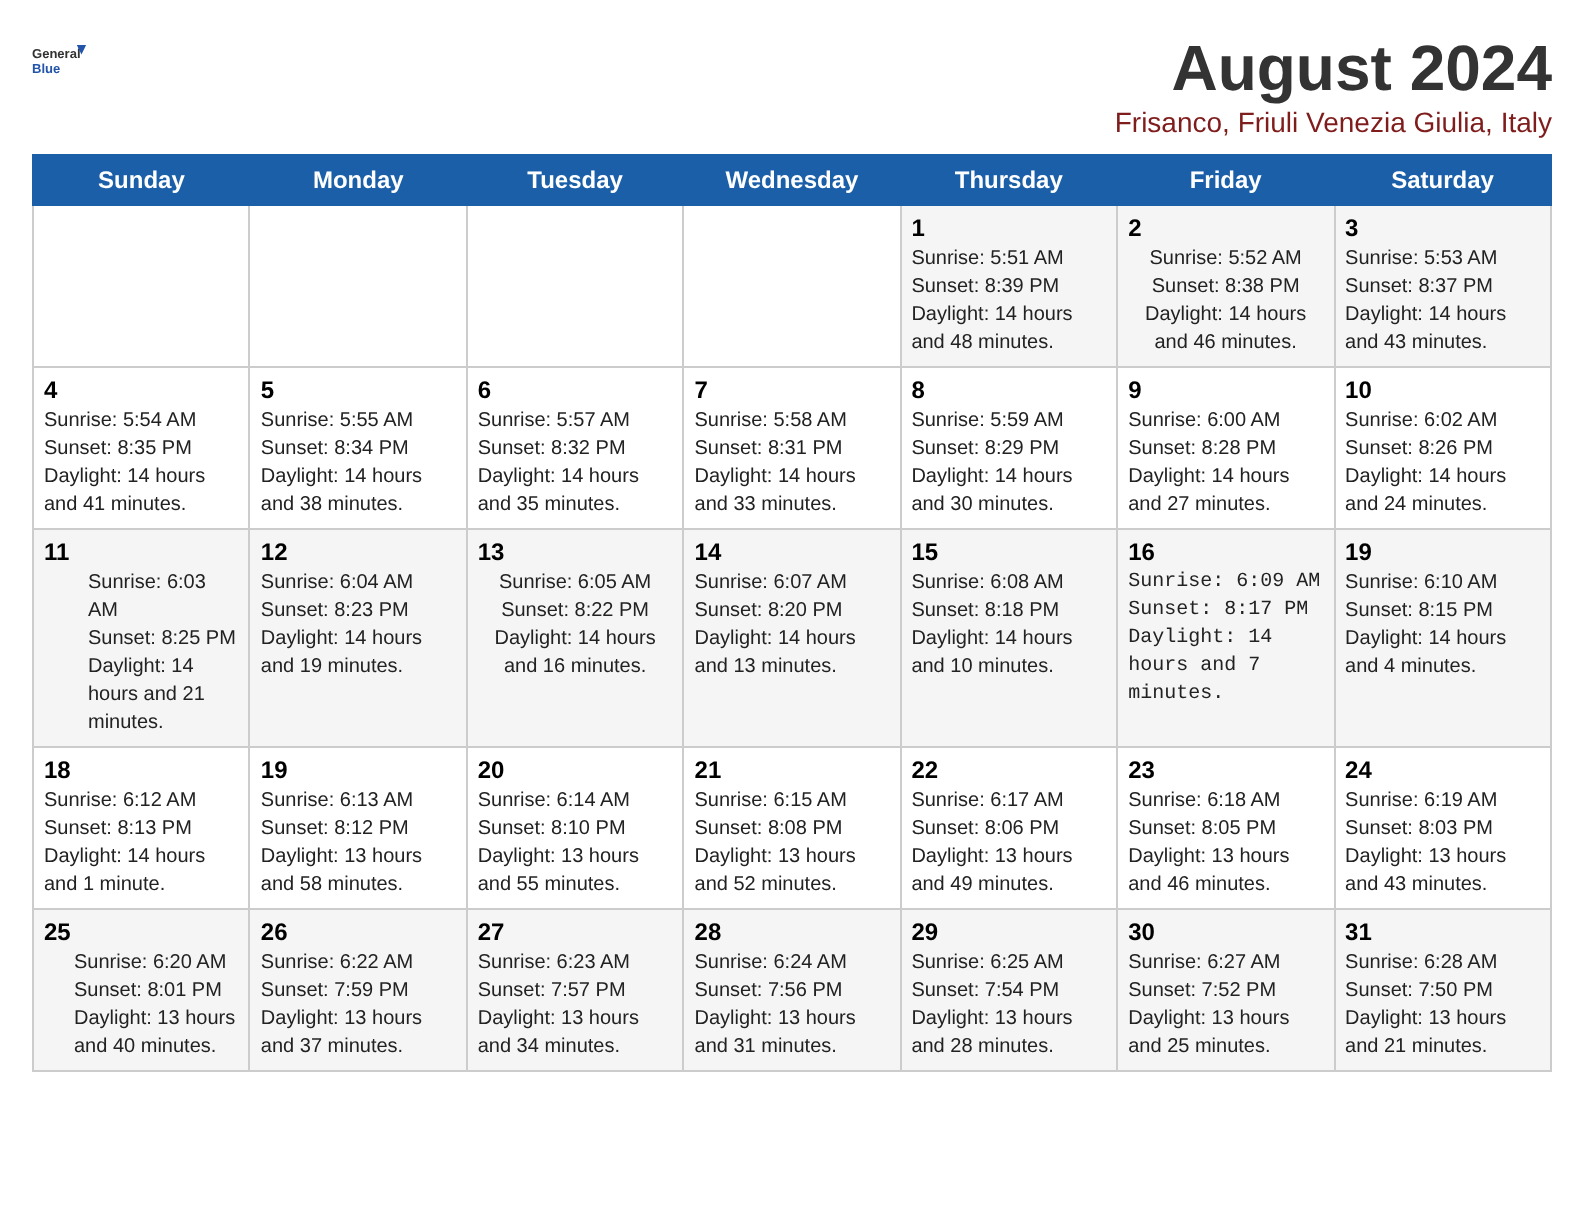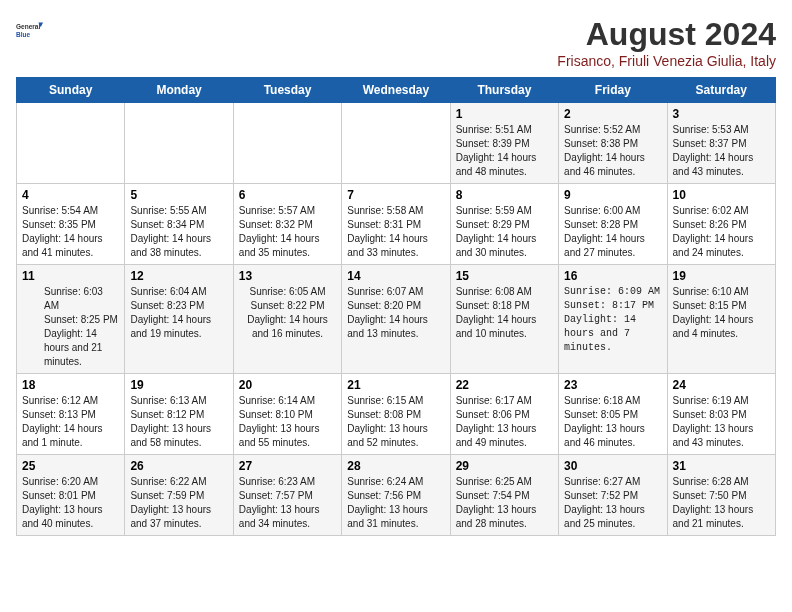--- a/index.html
+++ b/index.html
@@ -125,21 +125,21 @@
         <td class="empty-cell"></td>
         <td class="empty-cell"></td>
         <td>
           <span class="day-number">1</span>
           <div class="day-info" style="white-space: pre-line;">Sunrise: 5:51 AM
 Sunset: 8:39 PM
 Daylight: 14 hours and 48 minutes.</div>
         </td>
         <td>
           <span class="day-number">2</span>
-          <div class="day-info" style="white-space: pre-line;">Sunrise: 5:52 AM
+          <div class="day-info" style="white-space: pre-line; text-align: center;">Sunrise: 5:52 AM
 Sunset: 8:38 PM
 Daylight: 14 hours and 46 minutes.</div>
         </td>
         <td>
           <span class="day-number">3</span>
           <div class="day-info" style="white-space: pre-line;">Sunrise: 5:53 AM
 Sunset: 8:37 PM
 Daylight: 14 hours and 43 minutes.</div>
         </td>
       </tr>
@@ -271,21 +271,21 @@
         <td>
           <span class="day-number">24</span>
           <div class="day-info" style="white-space: pre-line;">Sunrise: 6:19 AM
 Sunset: 8:03 PM
 Daylight: 13 hours and 43 minutes.</div>
         </td>
       </tr>
       <tr>
         <td>
           <span class="day-number">25</span>
-          <div class="day-info" style="white-space: pre-line;">Sunrise: 6:20 AM
+          <div class="day-info" style="white-space: pre-line; margin-left: 15px;">Sunrise: 6:20 AM
 Sunset: 8:01 PM
 Daylight: 13 hours and 40 minutes.</div>
         </td>
         <td>
           <span class="day-number">26</span>
           <div class="day-info" style="white-space: pre-line;">Sunrise: 6:22 AM
 Sunset: 7:59 PM
 Daylight: 13 hours and 37 minutes.</div>
         </td>
         <td>

